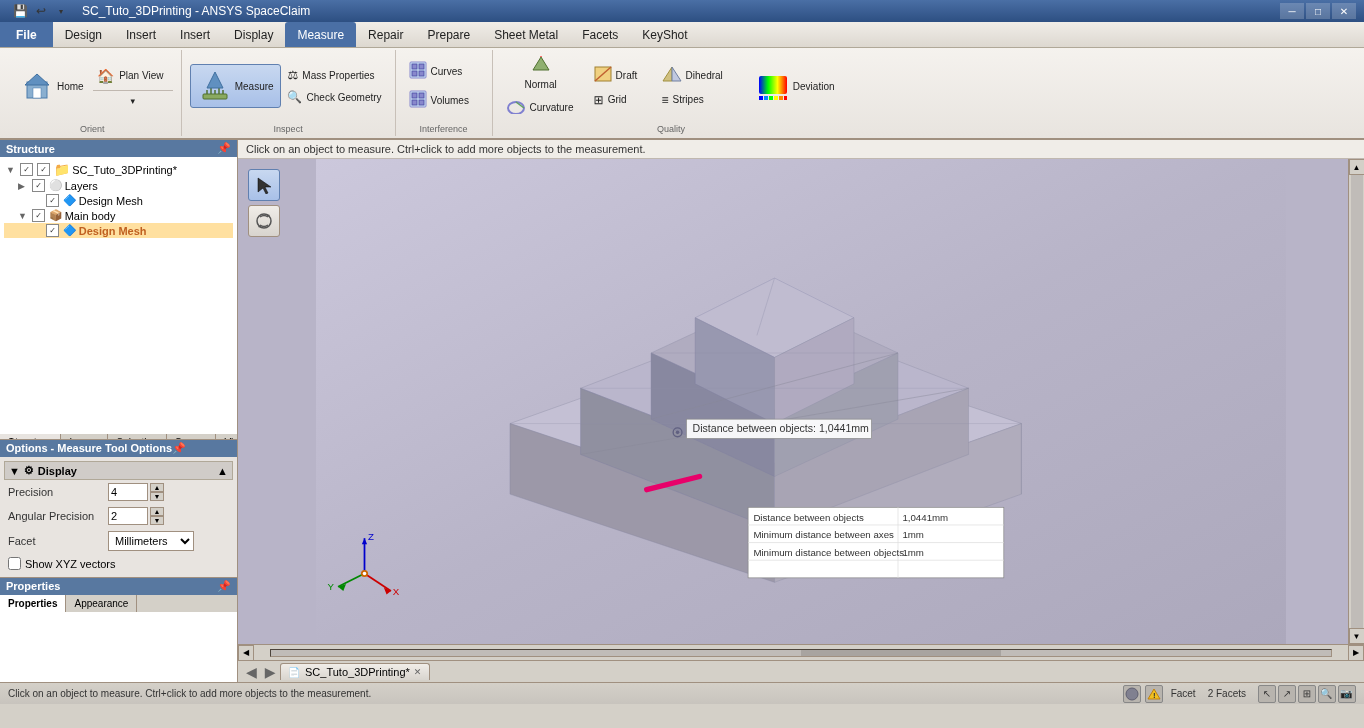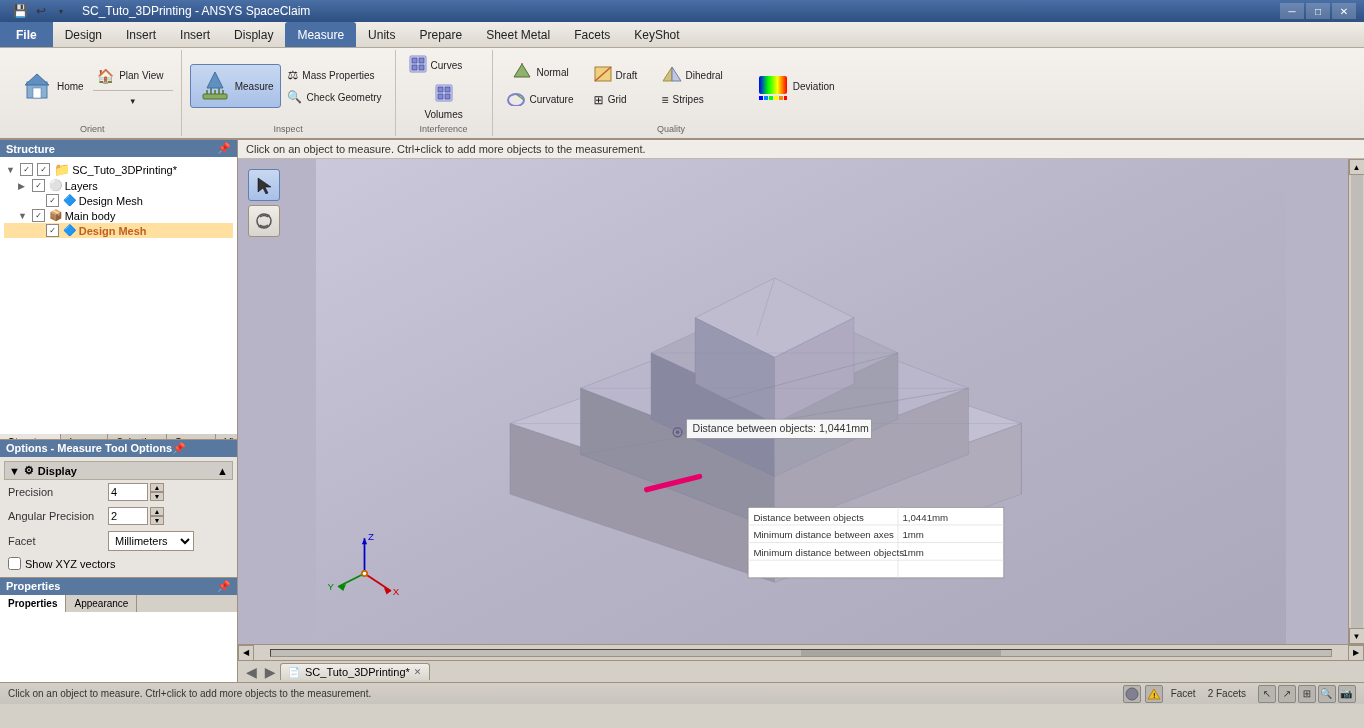--- a/index.html
+++ b/index.html
@@ -423,21 +423,21 @@
   </div>
 </div>
 
 <div id="menubar">
   <div class="menu-item" style="background:#4a6fa5;color:white;border-radius:0;padding:0 16px;font-weight:bold;">File</div>
   <div class="menu-item">Design</div>
   <div class="menu-item">Insert</div>
   <div class="menu-item">Insert</div>
   <div class="menu-item">Display</div>
   <div class="menu-item active">Measure</div>
-  <div class="menu-item">Units</div>
+  <div class="menu-item">Repair</div>
   <div class="menu-item">Prepare</div>
   <div class="menu-item">Sheet Metal</div>
   <div class="menu-item">Facets</div>
   <div class="menu-item">KeyShot</div>
 </div>
 
 <div id="ribbon">
   <div id="ribbon-content">
 
     <div class="ribbon-group">
@@ -504,41 +504,41 @@
               <svg width="18" height="18" viewBox="0 0 18 18">
                   <rect x="1" y="1" width="16" height="16" fill="#d0e8f8" stroke="#8888cc" stroke-width="1" rx="1"></rect>
                   <rect x="3" y="3" width="5" height="5" fill="#8888cc" stroke="#5555aa" stroke-width="1"></rect>
                   <rect x="10" y="3" width="5" height="5" fill="#8888cc" stroke="#5555aa" stroke-width="1"></rect>
                   <rect x="3" y="10" width="5" height="5" fill="#8888cc" stroke="#5555aa" stroke-width="1"></rect>
                   <rect x="10" y="10" width="5" height="5" fill="#8888cc" stroke="#5555aa" stroke-width="1"></rect>
                 </svg>
             </div>
             <span>Curves</span>
           </div>
-          <div class="ribbon-btn" style="flex-direction:column;min-width:80px;justify-content:flex-start;gap:4px;padding:2px 4px;">
+          <div class="ribbon-btn" style="flex-direction:row;min-width:80px;justify-content:flex-start;gap:4px;padding:2px 4px;">
             <div style="font-size:12px;">
               <svg width="18" height="18" viewBox="0 0 18 18">
                   <rect x="1" y="1" width="16" height="16" fill="#d0e8f8" stroke="#8888cc" stroke-width="1" rx="1"></rect>
                   <rect x="3" y="3" width="5" height="5" fill="#8888cc" stroke="#5555aa" stroke-width="1"></rect>
                   <rect x="10" y="3" width="5" height="5" fill="#8888cc" stroke="#5555aa" stroke-width="1"></rect>
                   <rect x="3" y="10" width="5" height="5" fill="#8888cc" stroke="#5555aa" stroke-width="1"></rect>
                   <rect x="10" y="10" width="5" height="5" fill="#8888cc" stroke="#5555aa" stroke-width="1"></rect>
                 </svg>
             </div>
             <span>Volumes</span>
           </div>
         </div>
       </div>
       <div class="ribbon-group-label">Interference</div>
     </div>
 
     <div class="ribbon-group" style="border-right:none;">
       <div class="ribbon-buttons">
         <div style="display:flex;flex-direction:column;gap:2px;margin-right:6px;">
-          <div class="ribbon-btn" style="flex-direction:row;min-width:80px;justify-content:center;gap:4px;padding:2px 4px;">
+          <div class="ribbon-btn" style="flex-direction:column;min-width:80px;justify-content:space-between;gap:4px;padding:2px 4px;">
             <div style="font-size:12px;">
               <svg width="20" height="16" viewBox="0 0 20 16">
                   <polygon points="10,1 2,14 18,14" fill="#90b070" stroke="#507030" stroke-width="1"></polygon>
                   <line x1="10" y1="1" x2="10" y2="-3" stroke="#ff4444" stroke-width="1.5"></line>
                 </svg>
             </div>
             <span>Normal</span>
           </div>
           <div class="ribbon-btn" style="flex-direction:row;min-width:80px;justify-content:flex-start;gap:4px;padding:2px 4px;">
             <div style="font-size:12px;">

